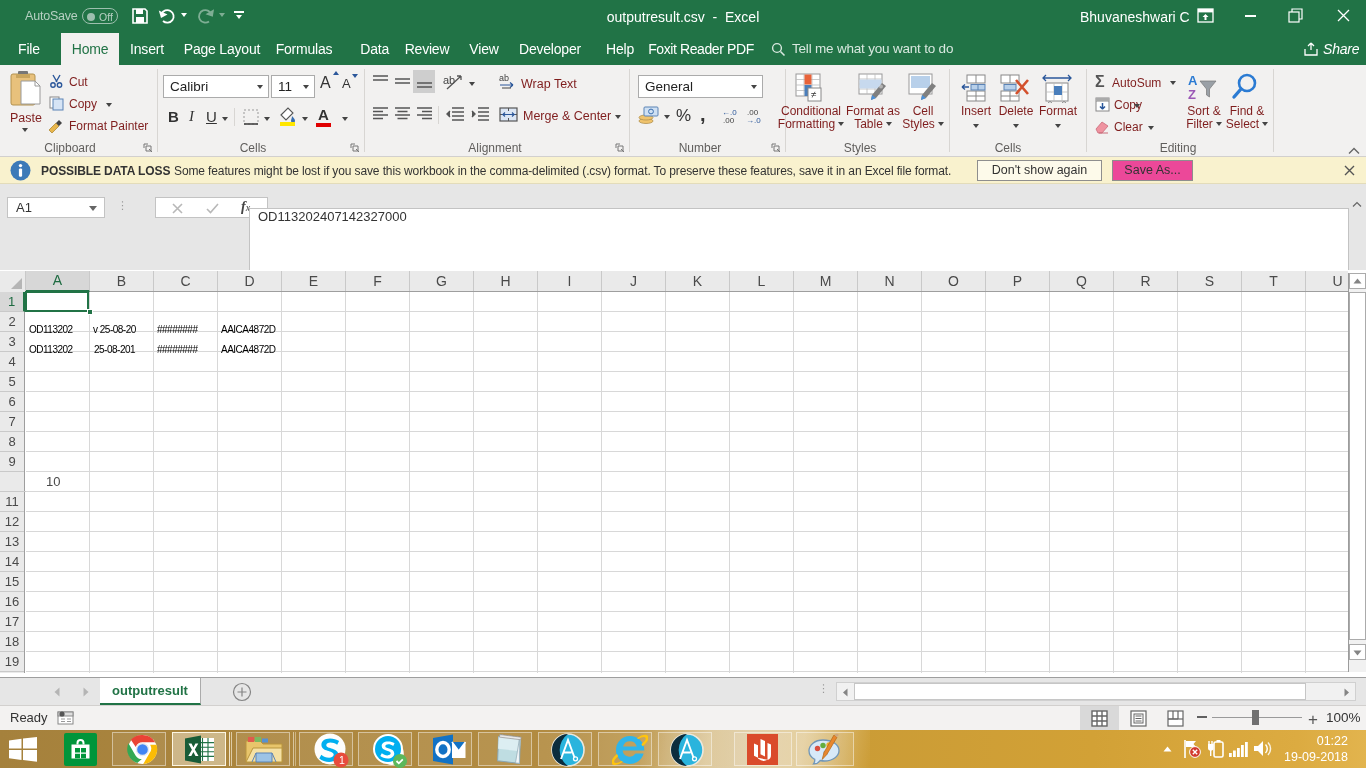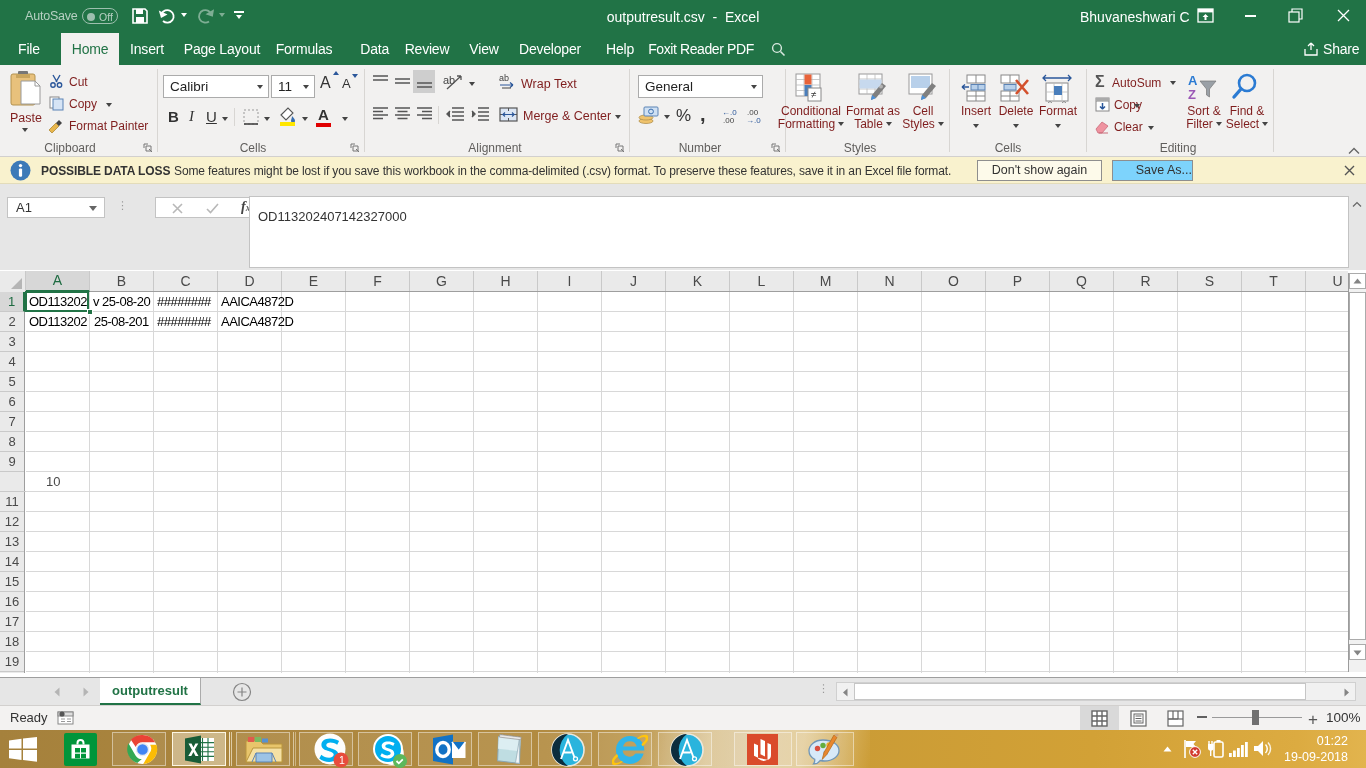--- a/index.html
+++ b/index.html
@@ -16,33 +16,33 @@
 .gdiv { position:absolute; top:4px; width:1px; height:83px; background:#d8d6d3; }
 .glabel { position:absolute; top:76px; height:14px; font-size:12px; color:#605e5c; text-align:center; }
 .launch { position:absolute; top:78px; width:10px; height:10px; }
 .rtext { font-size:12px; color:#7f1d1d; }
 
 #warnbar { position:absolute; left:0; top:157px; width:1366px; height:27px; background:#f9f2ce; border-bottom:1px solid #e3dcba; }
 
 #fbararea { position:absolute; left:0; top:184px; width:1366px; height:86px; background:#e6e6e6; }
 #namebox { position:absolute; left:7px; top:13px; width:98px; height:21px; background:#fff; border:1px solid #c3c3c3; font-size:13px; color:#333; line-height:19px; padding-left:8px; }
 #fxbox { position:absolute; left:132px; top:13px; width:113px; height:21px; background:#fff; border:1px solid #c3c3c3;margin-left:23px; }
-#finput { position:absolute; left:249px; top:12px; width:1100px; height:72px; background:#fff; border:1px solid #c3c3c3; font-size:13px; color:#333; padding:12px 8px; }
+#finput { position:absolute; left:249px; top:24px; width:1100px; height:72px; background:#fff; border:1px solid #c3c3c3; font-size:13px; color:#333; padding:0 8px; }
 
 #sheet { position:absolute; left:0; top:270px; width:1366px; height:407px; background:#fff; }
 #colheads { position:absolute; left:0; top:1px; width:1348px; height:21px; background:#eaeaea; border-bottom:1px solid #9e9e9e; }
 .ch { position:absolute; top:0; height:20px; line-height:20px; text-align:center; font-size:14px; color:#4a4a4a; border-right:1px solid #c9c9c9; }
 #rowheads { position:absolute; left:0; top:22px; width:25px; height:381px; background:#eaeaea; border-right:1px solid #9e9e9e; }
 .rh { position:absolute; left:0; width:24px; height:20px; line-height:19px; text-align:center; font-size:13px; color:#4a4a4a; border-bottom:1px solid #c9c9c9; }
 #cells { position:absolute; left:26px; top:22px; width:1322px; height:381px;
   background-image:
     repeating-linear-gradient(to right, transparent 0, transparent 63px, #d8d8d8 63px, #d8d8d8 64px),
     repeating-linear-gradient(to bottom, transparent 0, transparent 19px, #d8d8d8 19px, #d8d8d8 20px);
 }
-.cell { position:absolute; height:20px; line-height:20px; font-size:13px; letter-spacing:-0.5px; color:#000; white-space:nowrap; overflow:hidden; padding-left:3px; }
+.cell { position:absolute; height:20px; line-height:20px; font-size:10px; letter-spacing:-0.5px; color:#000; white-space:nowrap; overflow:hidden; padding-left:3px;margin-top:28px; }
 
 #vscroll { position:absolute; left:1348px; top:3px; width:18px; height:399px; background:#f1f1f1; border-left:1px solid #9c9c9c; }
 
 #tabstrip { position:absolute; left:0; top:677px; width:1366px; height:28px; background:#e6e6e6; border-top:1px solid #9e9e9e; }
 #sheettab { position:absolute; left:100px; top:0; width:101px; height:27px; background:#fff; border-right:1px solid #ababab; border-bottom:2px solid #217346; color:#217346; font-weight:bold; font-size:13px; text-align:center; line-height:25px; }
 
 #statusbar { position:absolute; left:0; top:705px; width:1366px; height:25px; background:#f3f2f1; border-top:1px solid #d2d0ce; font-size:13px; color:#333; }
 
 #taskbar { position:absolute; left:0; top:730px; width:1366px; height:38px;
   background:linear-gradient(90deg,#a5813c 0%,#b28b41 40%,#bf9c55 48%,#c8b084 55%,#cb9c36 63%,#d2a136 80%,#dcab41 95%,#e2b44e 100%); }
@@ -98,25 +98,26 @@
     <span class="tab" style="left:349px;width:40px;text-align:right;">Data</span>
     <span class="tab" style="left:404px;width:46px;">Review</span>
     <span class="tab" style="left:466px;width:36px;">View</span>
     <span class="tab" style="left:517px;width:66px;">Developer</span>
     <span class="tab" style="left:600px;width:34px;text-align:right;">Help</span>
     <span class="tab" style="left:646px;width:110px;letter-spacing:-0.4px;">Foxit Reader PDF</span>
     <svg class="abs" style="left:771px;top:9px;" width="15" height="15" viewBox="0 0 15 15">
       <circle cx="6" cy="6" r="4.4" fill="none" stroke="#d8e8df" stroke-width="1.4"></circle>
       <path d="M9.5 9.5 L13.5 13.5" stroke="#d8e8df" stroke-width="1.6"></path>
     </svg>
+    <span class="tab" style="left:792px;width:200px;text-align:left;color:#d8e8df;font-size:13.5px;">Tell me what you want to do</span>
     <svg class="abs" style="left:1303px;top:8px;" width="17" height="16" viewBox="0 0 17 16">
       <path d="M2 8 v6 h12 v-6" fill="none" stroke="#fff" stroke-width="1.3"></path>
       <path d="M8 9 V2 M8 2 L5 5 M8 2 l3 3" fill="none" stroke="#fff" stroke-width="1.3"></path>
     </svg>
-    <span class="tab" style="left:1323px;width:42px;text-align:left;">Share</span>
+    <span class="tab" style="left:1323px;width:42px;text-align:left;font-style:italic;">Share</span>
   </div>
   <div id="hometab" style="top:33px;">Home</div>
   <div id="ribbon">
     <div class="gdiv" style="left:157px;"></div>
     <div class="gdiv" style="left:364px;"></div>
     <div class="gdiv" style="left:629px;"></div>
     <div class="gdiv" style="left:785px;"></div>
     <div class="gdiv" style="left:949px;"></div>
     <div class="gdiv" style="left:1086px;"></div>
     <div class="gdiv" style="left:1273px;"></div>
@@ -353,21 +354,21 @@
   </div>
   <div id="warnbar">
     <svg class="abs" style="left:10px;top:3px;" width="21" height="21" viewBox="0 0 21 21">
       <circle cx="10.5" cy="10.5" r="10" fill="#3c7ab8"></circle>
       <circle cx="10.5" cy="5.6" r="1.7" fill="#fff"></circle>
       <rect x="8.9" y="8.4" width="3.2" height="8.3" rx="1.2" fill="#fff"></rect>
     </svg>
     <span class="abs" style="left:41px;top:7px;font-size:12px;letter-spacing:-0.1px;font-weight:bold;color:#333;">POSSIBLE DATA LOSS</span>
     <span class="abs" style="left:174px;top:7px;font-size:12px;letter-spacing:-0.12px;color:#333;">Some features might be lost if you save this workbook in the comma-delimited (.csv) format. To preserve these features, save it in an Excel file format.</span>
     <span class="abs" style="left:977px;top:3px;width:125px;height:21px;background:#fdfaea;border:1px solid #8e8e8e;font-size:12.5px;color:#333;text-align:center;line-height:19px;">Don't show again</span>
-    <span class="abs" style="left:1112px;top:3px;width:81px;height:21px;background:#7dd3fc;border:1px solid #8e8e8e;font-size:12.5px;color:#333;text-align:right;line-height:19px;">Save As...</span>
+    <span class="abs" style="left:1112px;top:3px;width:81px;height:21px;background:#ec4899;border:1px solid #8e8e8e;font-size:12.5px;color:#333;text-align:center;line-height:19px;">Save As...</span>
     <svg class="abs" style="left:1344px;top:8px;" width="11" height="11" viewBox="0 0 11 11">
         <path d="M1 1 L10 10 M10 1 L1 10" stroke="#555" stroke-width="1.4"></path>
       </svg>
   </div>
   <div id="fbararea">
     <div id="namebox">A1
       <span class="abs" style="right:7px;top:8px;border-left:4px solid transparent;border-right:4px solid transparent;border-top:5px solid #666;"></span>
     </div>
     <div class="abs" style="left:117px;top:19px;width:3px;height:12px;color:#999;font-size:11px;line-height:4px;">⋮</div>
     <div id="fxbox">

